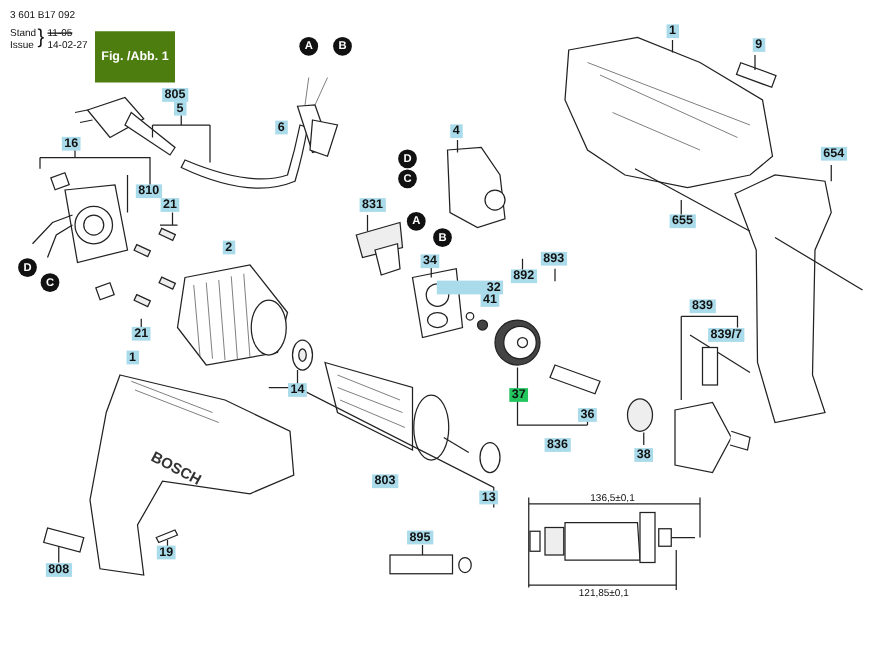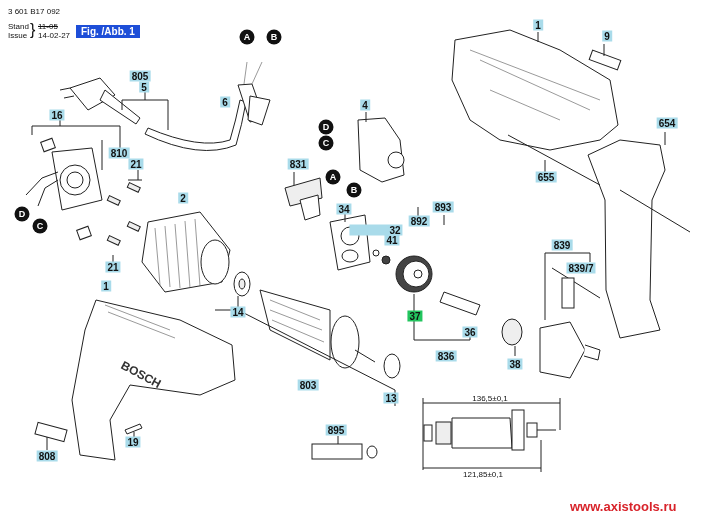--- a/index.html
+++ b/index.html
@@ -1,19 +1,19 @@
 <!DOCTYPE html>
 <html><head>
 <meta charset="utf-8">
 <style>
   html, body { margin:0; padding:0; background:#ffffff; }
   body { width:703px; height:525px; position:relative; overflow:hidden; font-family:"Liberation Sans", sans-serif; }
   #stage { position:absolute; left:0; top:0; width:703px; height:525px; }
   .hdr { position:absolute; font-size:8px; color:#111; line-height:9px; }
-  .figbox { position:absolute; left:76px; top:25px; background:#1d4ed8; color:#fff; font-weight:bold; font-size:10px; padding:1px 5px; }
+  .figbox { position:absolute; left:76px; top:25px; background:#4d7c0f; color:#fff; font-weight:bold; font-size:10px; padding:15px 5px; }
   .strike { text-decoration:line-through; }
   .lbl { position:absolute; background:#a9dbea; color:#111; font-weight:bold; font-size:10px; padding:0 2px; line-height:11px; transform:translate(-50%,-50%); white-space:nowrap; }
   .lbl.red { background:#22c55e; }
   .circ { position:absolute; width:15px; height:15px; border-radius:50%; background:#111; color:#fff; font-weight:bold; font-size:9px; text-align:center; line-height:15px; transform:translate(-50%,-50%); }
   .dim { position:absolute; font-size:8px; color:#111; transform:translate(-50%,-50%); white-space:nowrap; }
   .notes { position:absolute; left:609px; top:451px; font-size:8px; line-height:9px; color:#111; }
   .url { position:absolute; left:570px; top:499px; font-size:13px; font-weight:bold; color:#d8232a; }
   svg .o { fill:#fff; stroke:#222; stroke-width:1; }
   svg .g { fill:#eee; stroke:#222; stroke-width:1; }
   svg .d { fill:#444; stroke:#222; stroke-width:1; }
@@ -221,14 +221,13 @@
   <div class="lbl" style="left:391px;top:398px;">13</div>
   <div class="lbl" style="left:106px;top:286px;">1</div>
   <div class="lbl" style="left:133px;top:442px;">19</div>
   <div class="lbl" style="left:47px;top:456px;">808</div>
   <div class="lbl" style="left:336px;top:430px;">895</div>
 
   <div class="dim" style="left:490px;top:398px;">136,5±0,1</div>
   <div class="dim" style="left:483px;top:474px;">121,85±0,1</div>
 
 
-  <div class="url">www.axistools.ru</div>
 </div>
 
 </body></html>

